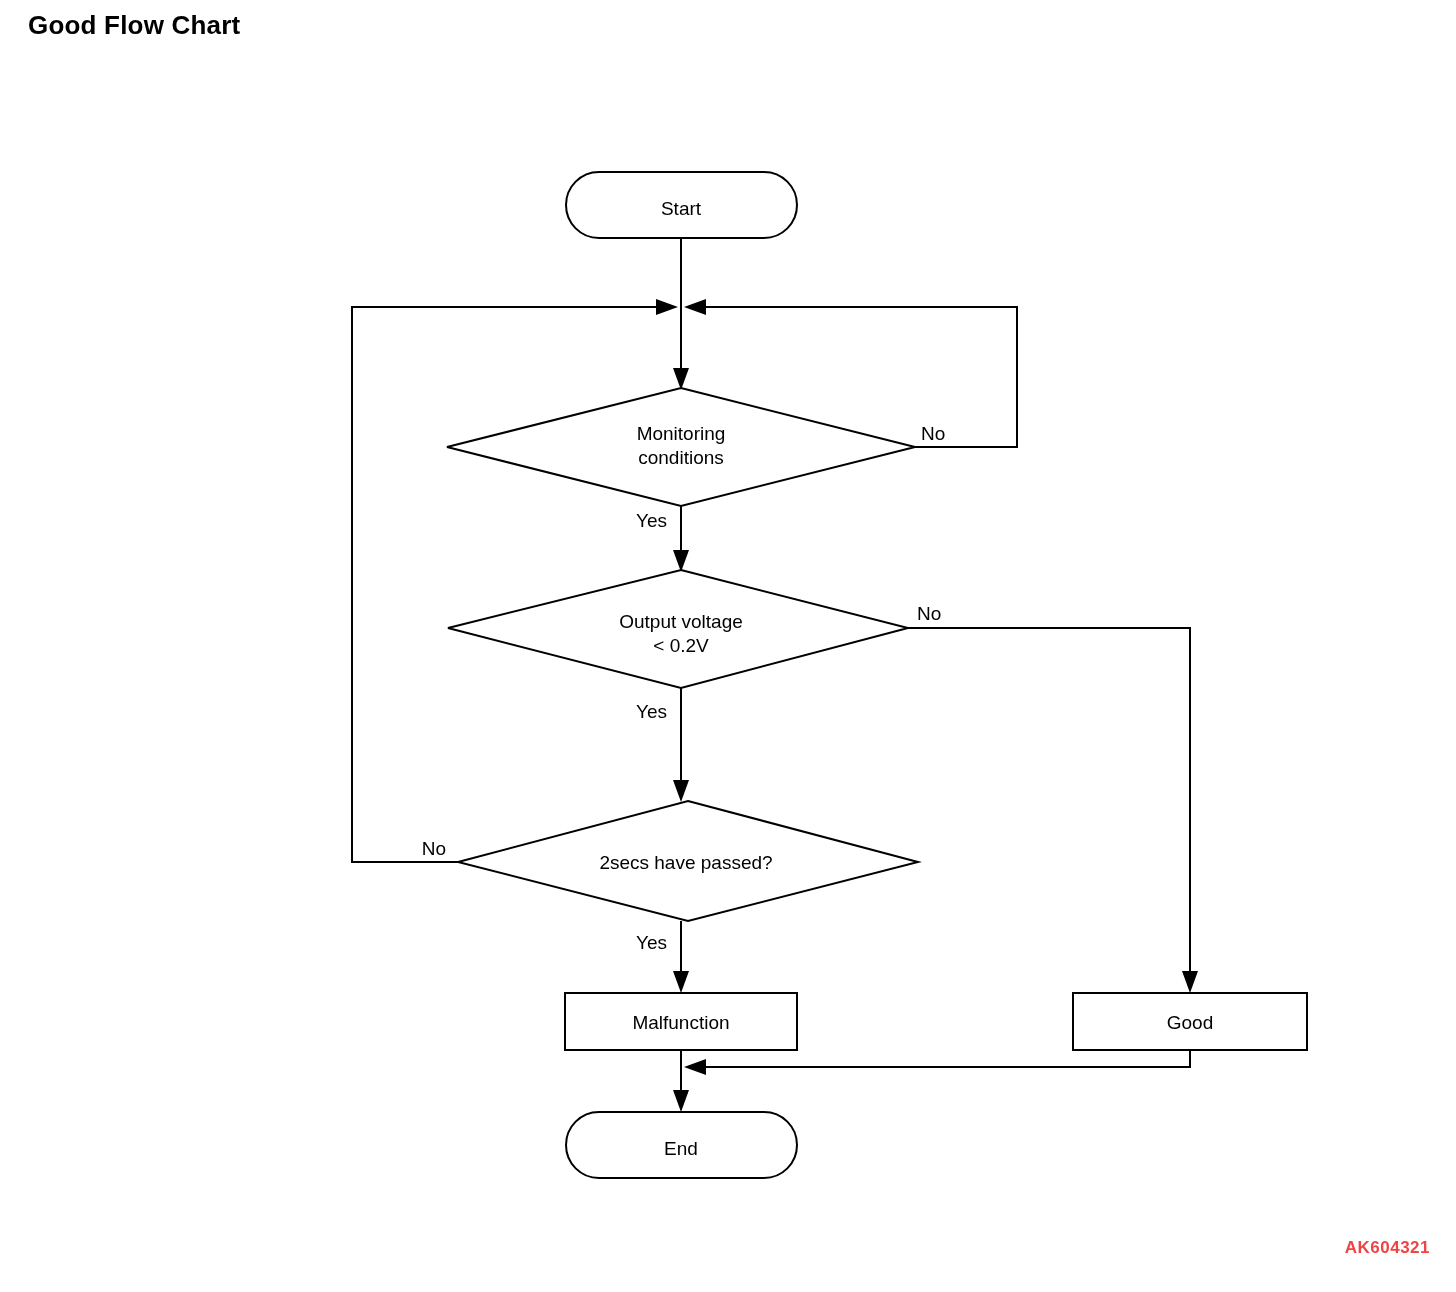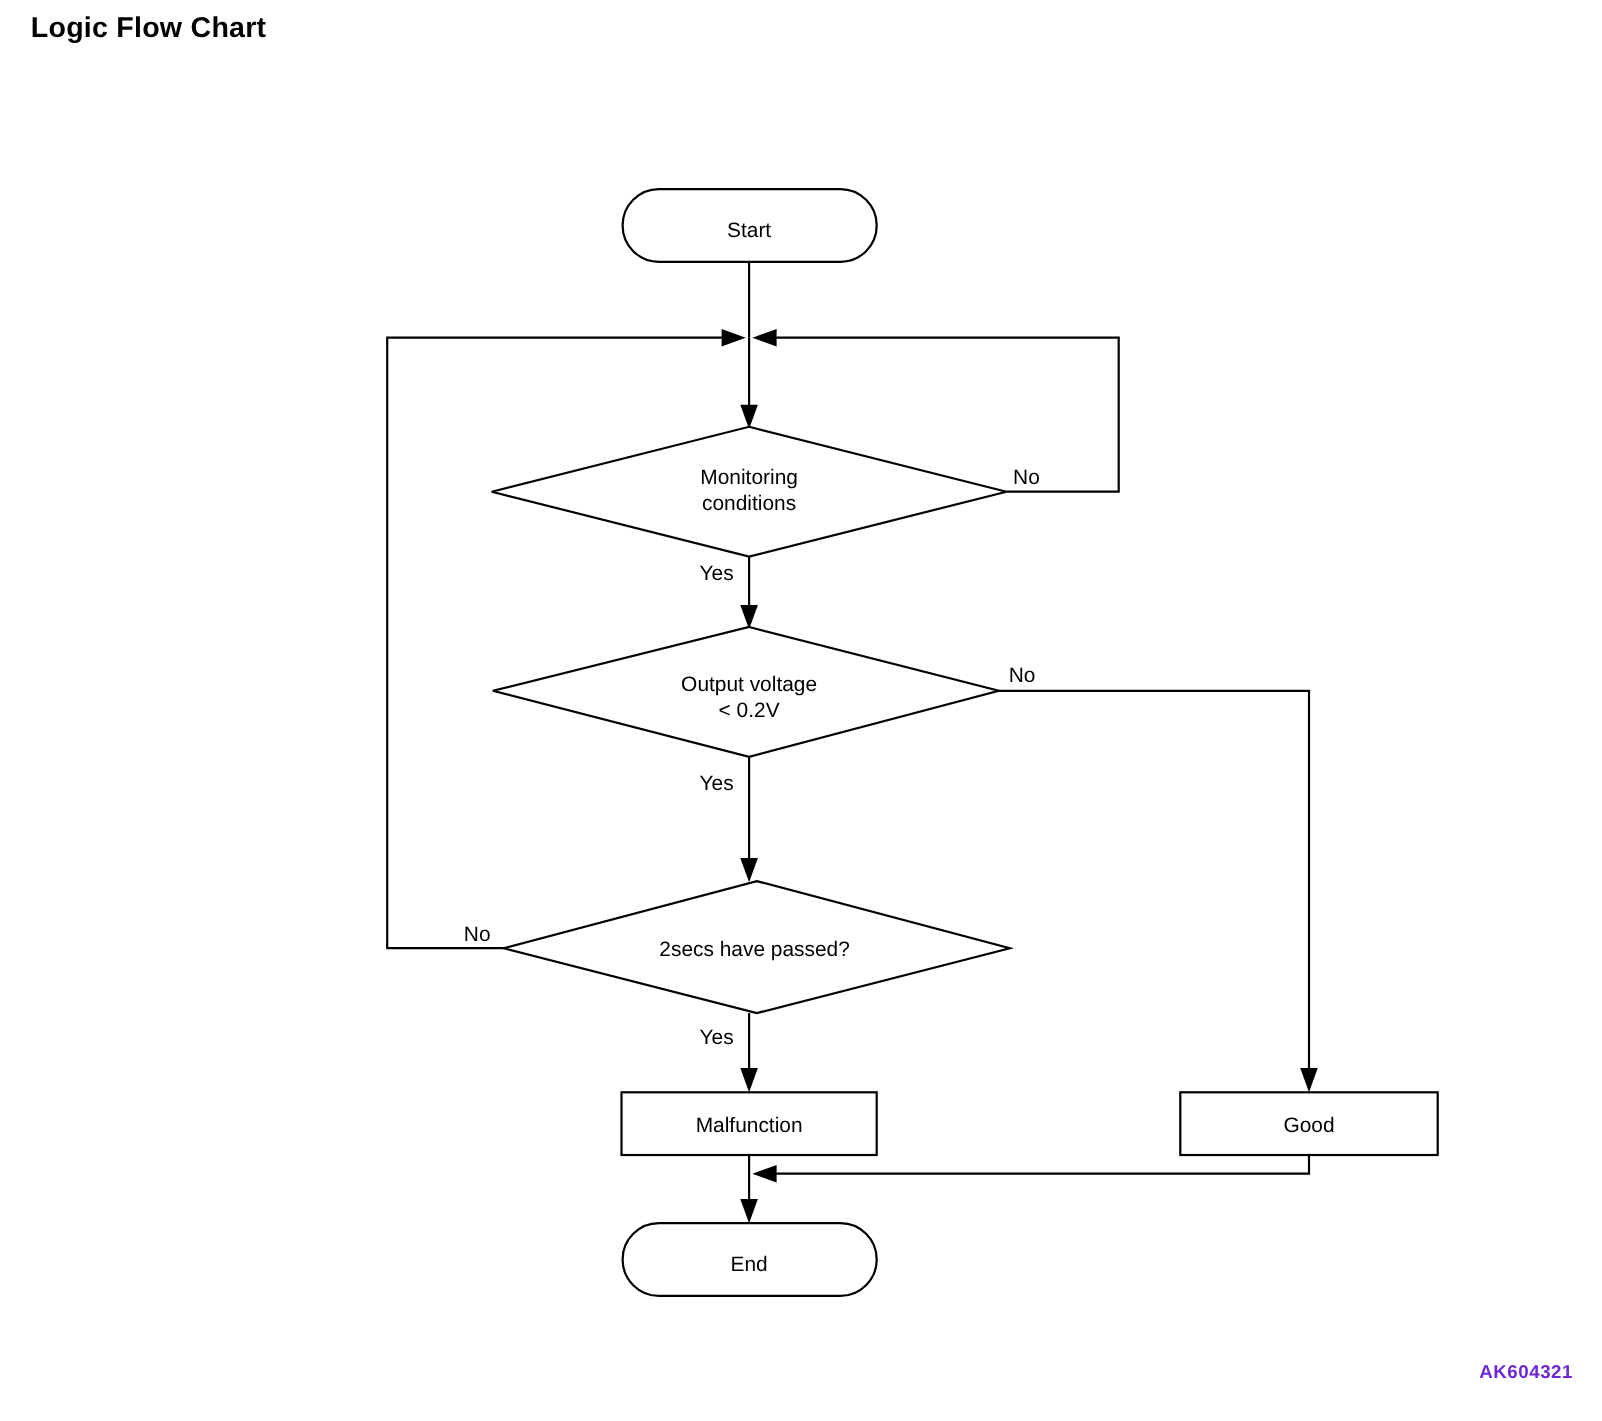--- a/index.html
+++ b/index.html
@@ -23,21 +23,21 @@
     font-weight: bold;
     letter-spacing: 0.2px;
     color: #000000;
   }
   #figure-code {
     position: absolute;
     right: 26px;
     top: 1238px;
     font-size: 17px;
     font-weight: bold;
-    color: #6d28d9;
+    color: #ef4444;
     letter-spacing: 0.5px;
   }
   #flowchart-svg {
     position: absolute;
     left: 0;
     top: 0;
   }
   .node-label {
     font-family: "Liberation Sans", sans-serif;
     font-size: 19px;
@@ -59,21 +59,21 @@
     stroke-width: 2;
   }
   .arrowhead {
     fill: #000000;
     stroke: none;
   }
 </style>
 </head>
 <body>
 
-<div id="page-title">Logic Flow Chart</div>
+<div id="page-title">Good Flow Chart</div>
 
 <svg id="flowchart-svg" width="1456" height="1292" viewBox="0 0 1456 1292" xmlns="http://www.w3.org/2000/svg">
 
   <line class="conn" x1="681" y1="238" x2="681" y2="307"></line>
 
   <line class="conn" x1="681" y1="307" x2="681" y2="386"></line>
   <polygon class="arrowhead" points="681,390 673,368 689,368"></polygon>
 
   <path class="conn" d="M 915,447 L 1017,447 L 1017,307 L 700,307"></path>
   <polygon class="arrowhead" points="684,307 706,299 706,315"></polygon>

